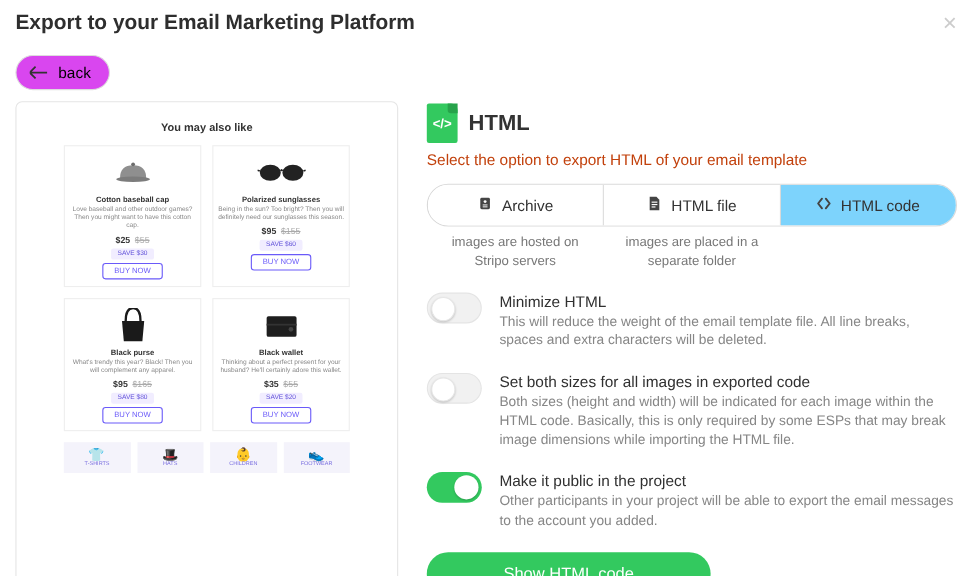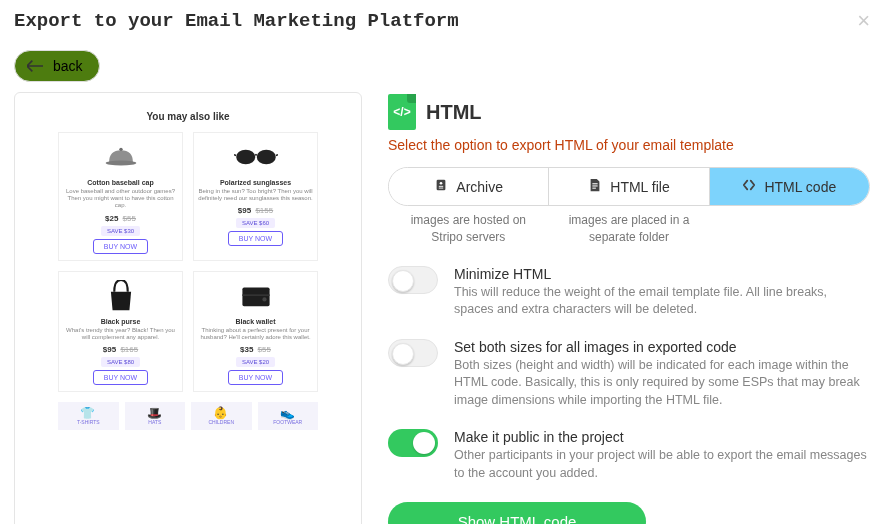--- a/index.html
+++ b/index.html
@@ -1,20 +1,20 @@
 <!DOCTYPE html>
 <html><head>
 <meta charset="utf-8">
 <style>
 * { box-sizing: border-box; margin: 0; padding: 0; }
 body { font-family: -apple-system, BlinkMacSystemFont, "Segoe UI", Helvetica, Arial, sans-serif; width: 884px; height: 524px; background: #fff; color: #333; overflow: hidden; }
 .modal { position: relative; padding: 10px 14px 14px 14px; }
-.modal-title { font-size: 19px; font-weight: 600; color: #2e2e2e; font-family: Liberation Mono, monospace; }
+.modal-title { font-size: 19px; font-weight: 600; color: #2e2e2e; }
 .close-x { position: absolute; right: 14px; top: 10px; font-size: 22px; color: #ccc; cursor: pointer; line-height: 1; }
-.back-btn { margin-top: 18px; display: inline-flex; align-items: center; gap: 10px; border: 1px solid #ddd; border-radius: 18px; padding: 7px 16px 7px 12px; font-size: 14px; background: #4d7c0f; cursor: pointer; }
+.back-btn { margin-top: 18px; display: inline-flex; align-items: center; gap: 10px; border: 1px solid #ddd; border-radius: 18px; padding: 7px 16px 7px 12px; font-size: 14px; background: #d946ef; cursor: pointer; }
 .back-btn svg { width: 16px; height: 12px; }
 .content { display: flex; gap: 26px; margin-top: 10px; }
 .preview-pane { width: 348px; border: 1px solid #e5e5e5; border-radius: 6px; padding: 12px; display: flex; justify-content: center; }
 .preview-inner { width: 260px; }
 .prev-title { text-align: center; font-size: 10px; font-weight: 700; margin: 6px 0 10px; }
 .prev-grid { display: grid; grid-template-columns: 1fr 1fr; gap: 10px; }
 .prod { border: 1px solid #eee; font-size: 7px; text-align: center; padding: 6px 4px 6px; }
 .prod .imgbox { height: 36px; display: flex; align-items: center; justify-content: center; margin-bottom: 4px; }
 .prod .name { font-weight: 700; margin-bottom: 2px; }
 .prod .desc { color: #888; line-height: 1.2; margin-bottom: 4px; font-size: 6px; }

